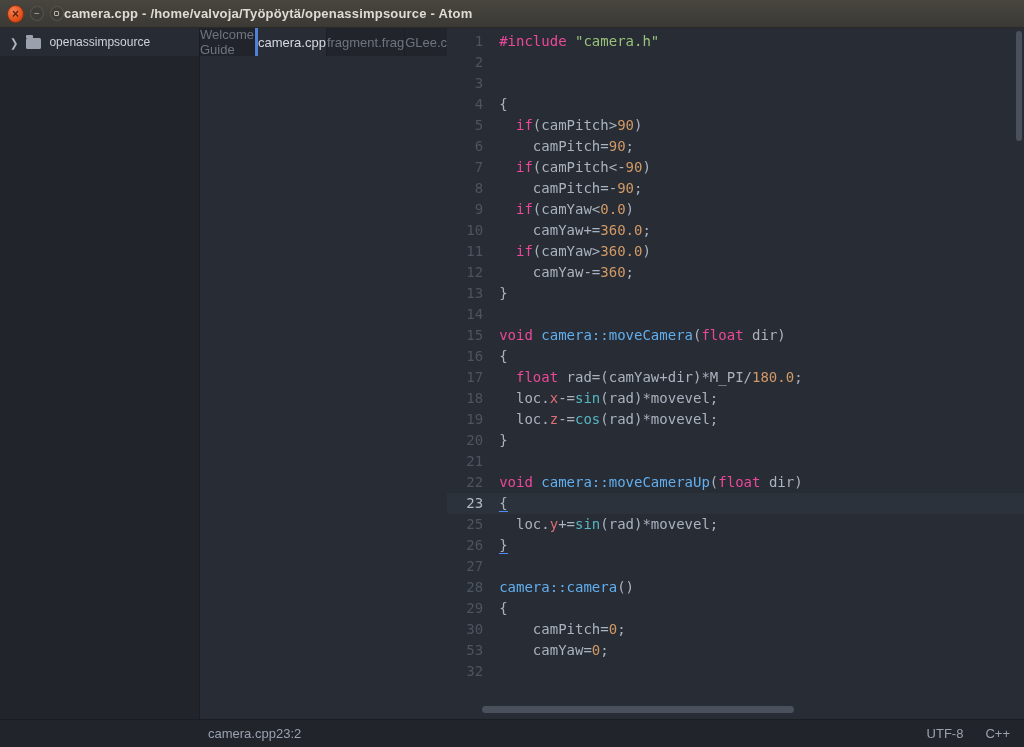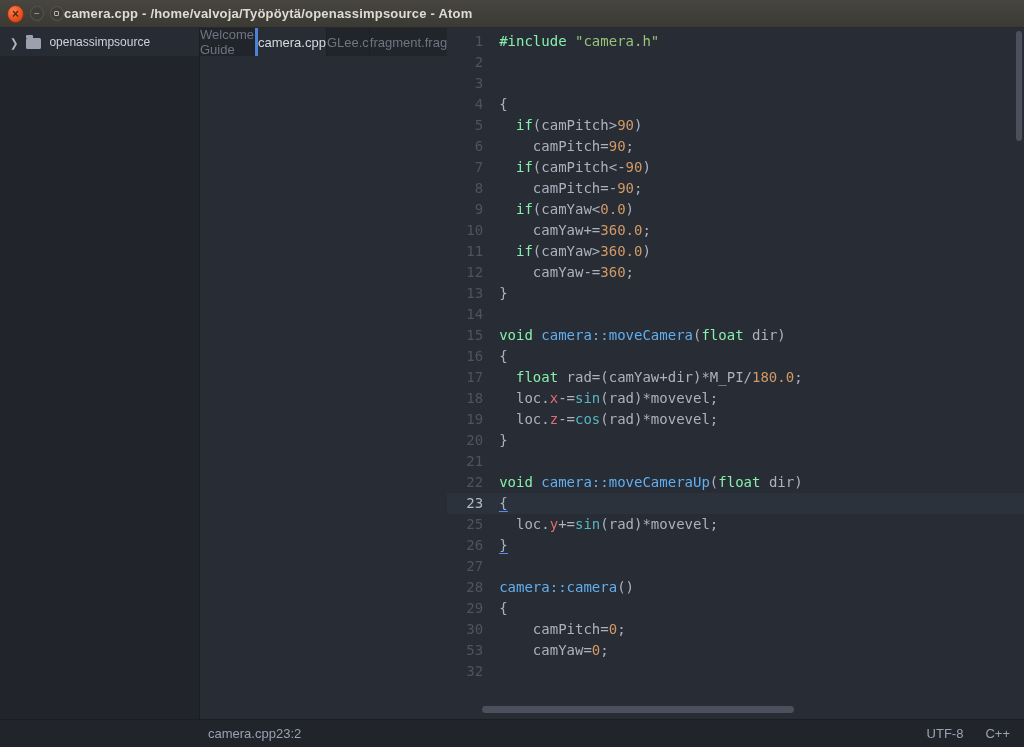--- a/index.html
+++ b/index.html
@@ -49,21 +49,21 @@
             font-family:"DejaVu Sans Mono", monospace; font-size:14px; line-height:21px; }
   .wrap-guide { position:absolute; left:691px; top:0; bottom:0; width:1px;
                 background:#363c46; }
   .lines { position:absolute; inset:0; padding-top:3px; }
   .row { height:21px; display:flex; white-space:pre; }
   .row.current { background:#2c323c; }
   .ln { width:36px; flex:0 0 36px; text-align:right; color:#4d5461; }
   .row.current .ln { color:#b2b9c5; }
   .code { margin-left:16px; color:#abb2bf; }
   .tk-plain { color:#abb2bf; }
-  .tk-kw   { color:#86efac; }
+  .tk-kw   { color:#ec4899; }
   .tk-str  { color:#98c379; }
   .tk-fn   { color:#61afef; }
   .tk-num  { color:#d19a66; }
   .tk-sup  { color:#56b6c2; }
   .tk-prop { color:#e06c75; }
   .match   { border-bottom:1px solid #528bff; }
 
   .vscroll-thumb { position:absolute; top:3px; right:2px; width:6px; height:110px;
                    background:#4a515d; border-radius:3px; }
   .hscroll-thumb { position:absolute; left:35px; bottom:6px; width:312px; height:7px;
@@ -110,24 +110,24 @@
 
     <div class="content">
       <div class="tabbar" id="tabbar">
           <div class="tab">
             <span>Welcome Guide</span>
           </div>
           <div class="tab active">
             <span>camera.cpp</span>
           </div>
           <div class="tab">
-            <span>GLee.c</span>
+            <span>fragment.frag</span>
           </div>
           <div class="tab">
-            <span>fragment.frag</span>
+            <span>GLee.c</span>
           </div>
         </div>
 
       <div class="editor">
         <div class="wrap-guide"></div>
         <div class="lines" id="lines">
             <div class="row"><span class="ln">1</span><span class="code"><span class="tk-kw">#include</span><span class="tk-plain"> </span><span class="tk-str">"camera.h"</span></span></div>
             <div class="row"><span class="ln">2</span><span class="code"></span></div>
             <div class="row"><span class="ln">3</span></div>
             <div class="row"><span class="ln">4</span><span class="code"><span class="tk-plain">{</span></span></div>

